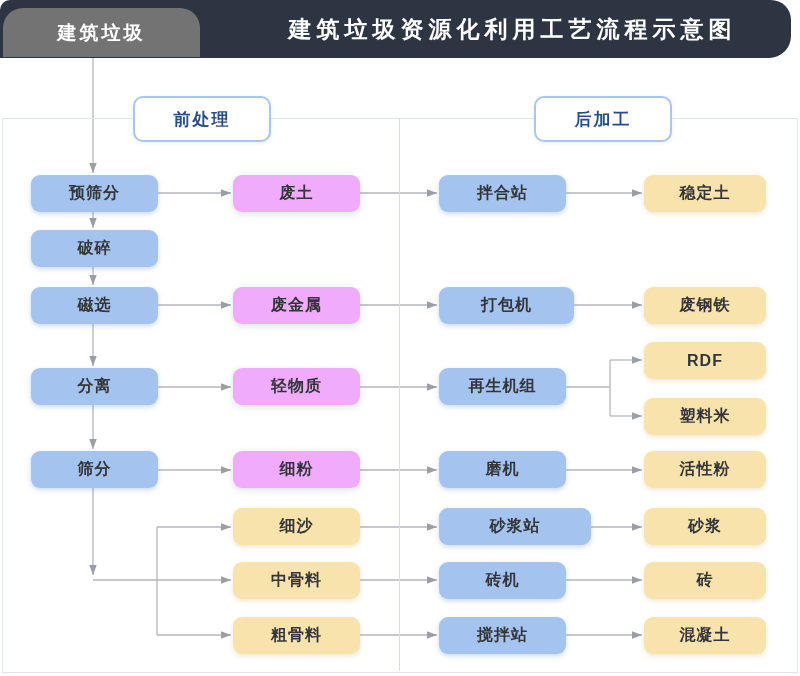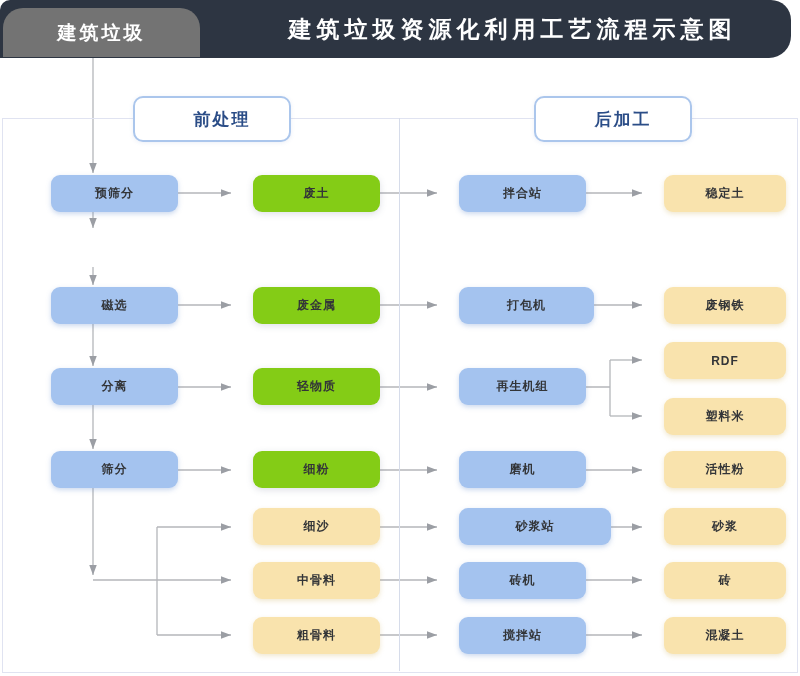--- a/index.html
+++ b/index.html
@@ -31,30 +31,29 @@
   .divider{
     position:absolute;left:399px;top:118px;width:1px;height:553px;
     background:#d6dcea;
   }
   .section-label{
     position:absolute;top:96px;width:134px;height:42px;
     background:#ffffff;border:2px solid #abc6ec;border-radius:10px;
     display:flex;align-items:center;justify-content:center;
     color:#2b4d87;font-size:17px;font-weight:bold;letter-spacing:2px;
     box-shadow:0 1px 4px rgba(120,150,200,.15);
-    padding-left:20px;
   }
   
   .node{
     position:absolute;height:37px;border-radius:9px;
     display:flex;align-items:center;justify-content:center;
-    font-size:12px;font-weight:600;color:#333538;letter-spacing:1px;margin-left:20px;
+    font-size:16px;font-weight:600;color:#333538;letter-spacing:1px;
   }
   .node.blue{background:#a4c3ef;box-shadow:0 2px 5px rgba(110,145,205,.35);}
-  .node.white{background:#84cc16;box-shadow:0 2px 7px rgba(90,100,130,.20);}
+  .node.white{background:#f0abfc;box-shadow:0 2px 7px rgba(90,100,130,.20);}
   .node.yellow{background:#f9e3ad;box-shadow:0 2px 5px rgba(205,175,95,.30);}
   
   .connectors{position:absolute;left:0;top:0;width:800px;height:676px;pointer-events:none;}
 </style>
 </head>
 <body>
 
 <div class="canvas">
 
   <svg class="connectors" width="800" height="676" viewBox="0 0 800 676">
@@ -109,20 +108,21 @@
     <div class="header-title">建筑垃圾资源化利用工艺流程示意图</div>
   </div>
   <div class="tab">
     <span>建筑垃圾</span>
   </div>
 
   <div class="section-label" style="left:133px">前处理</div>
   <div class="section-label" style="left:534px">后加工</div>
 
   <div class="node blue" style="left:31px;top:175px;width:127px">预筛分</div>
+  <div class="node blue" style="left:31px;top:230px;width:127px">破碎</div>
   <div class="node blue" style="left:31px;top:287px;width:127px">磁选</div>
   <div class="node blue" style="left:31px;top:368px;width:127px">分离</div>
   <div class="node blue" style="left:31px;top:451px;width:127px">筛分</div>
 
   <div class="node white" style="left:233px;top:175px;width:127px">废土</div>
   <div class="node white" style="left:233px;top:287px;width:127px">废金属</div>
   <div class="node white" style="left:233px;top:368px;width:127px">轻物质</div>
   <div class="node white" style="left:233px;top:451px;width:127px">细粉</div>
   <div class="node yellow" style="left:233px;top:508px;width:127px">细沙</div>
   <div class="node yellow" style="left:233px;top:562px;width:127px">中骨料</div>

